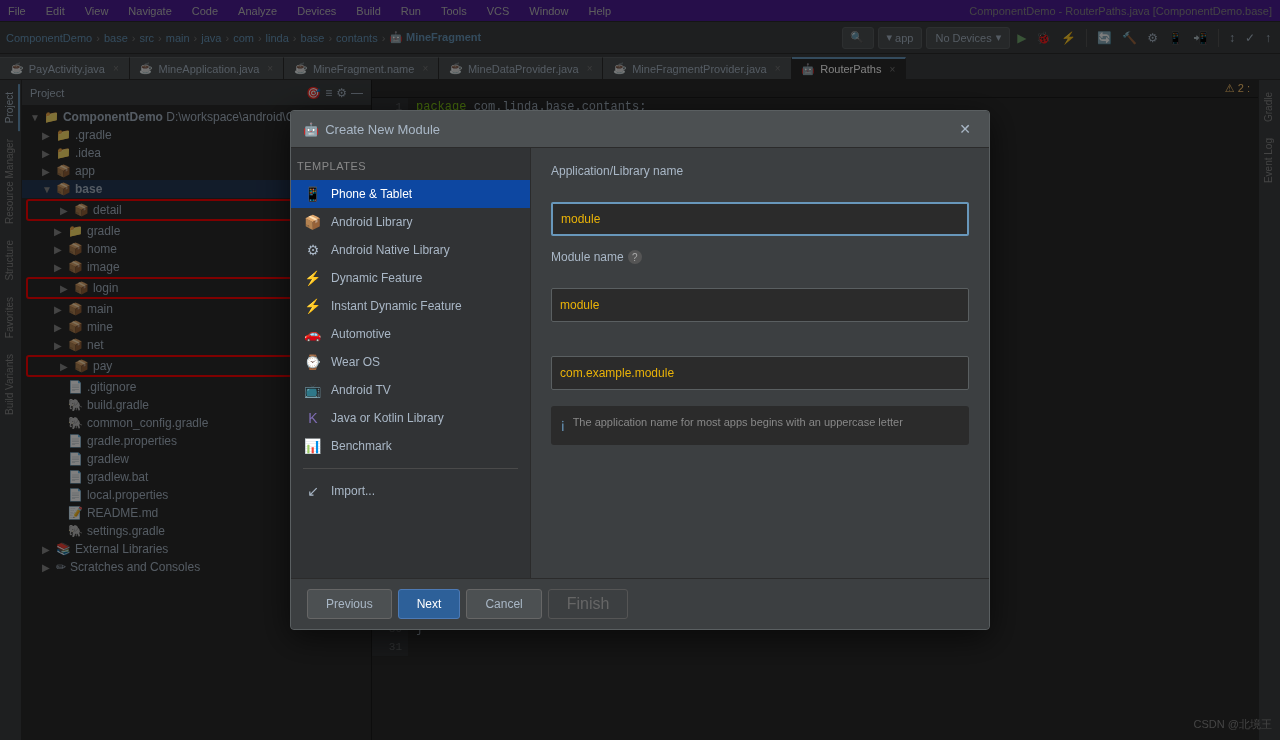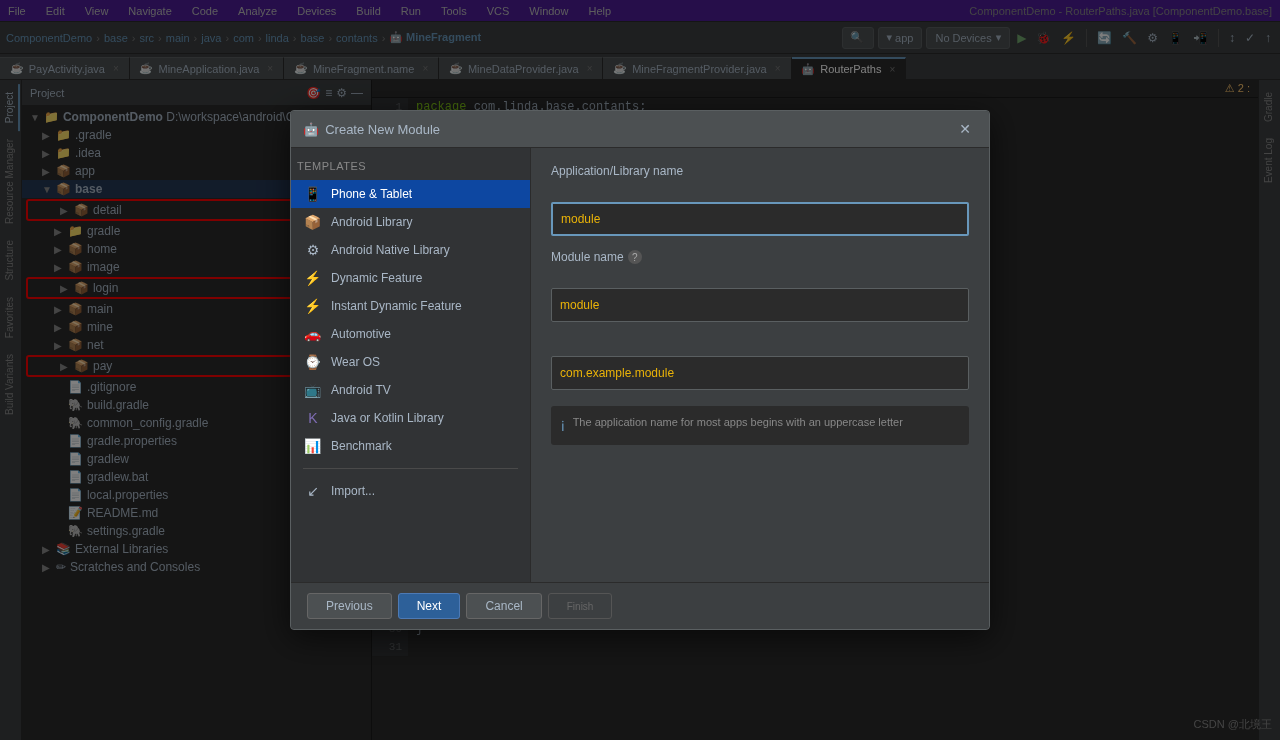--- a/index.html
+++ b/index.html
@@ -74,21 +74,21 @@
     .form-row { margin-bottom: 14px; }
     .form-label { font-size: 12px; color: #a9b7c6; margin-bottom: 4px; display: flex; align-items: center; gap: 4px; }
     .form-input { width: 100%; background: #2b2b2b; border: 1px solid #5a5f61; border-radius: 2px; color: #eab308; font-size: 12px; padding: 4px 8px; height: 34px; margin-top: 20px; }
     .form-input.focused { border-color: #6897bb; border-width: 2px; }
     .form-select { width: 100%; background: #3c3f41; border: 1px solid #5a5f61; border-radius: 2px; color: #a9b7c6; font-size: 12px; padding: 4px 8px; height: 26px; appearance: none; cursor: pointer; }
     .select-wrapper { position: relative; }
     .select-wrapper::after { content: '▼'; position: absolute; right: 8px; top: 50%; transform: translateY(-50%); color: #888; font-size: 8px; pointer-events: none; }
     .modal-footer { padding: 10px 16px; display: flex; justify-content: flex-start; gap: 6px; border-top: 1px solid #2b2b2b; background: #3c3f41; border-radius: 0 0 4px 4px; }
     .btn-primary { background: #2d6099; border: 1px solid #4d7ab5; color: #ffffff; padding: 5px 18px; border-radius: 3px; cursor: pointer; font-size: 12px; }
     .btn-secondary { background: #4c5052; border: 1px solid #666; color: #a9b7c6; padding: 5px 18px; border-radius: 3px; cursor: pointer; font-size: 12px; }
-    .btn-disabled { background: #3c3f41; border: 1px solid #555; color: #666; padding: 5px 18px; border-radius: 3px; cursor: not-allowed; font-size: 10px; }
+    .btn-disabled { background: #3c3f41; border: 1px solid #555; color: #666; padding: 5px 18px; border-radius: 3px; cursor: not-allowed; font-size: 16px; }
     .info-box { display: flex; align-items: flex-start; gap: 8px; margin-top: 16px; background: #2b2b2b; padding: 10px; border-radius: 3px; font-size: 11px; color: #888; }
     .info-icon { color: #6897bb; font-size: 14px; flex-shrink: 0; }
 
     
     .csdn-mark { position: fixed; bottom: 8px; right: 8px; color: #888; font-size: 11px; }
 
     .separator { width: 1px; background: #555; height: 18px; margin: 0 3px; }
     .green-dot { color: #73a86e; }
   </style>
 </head>

